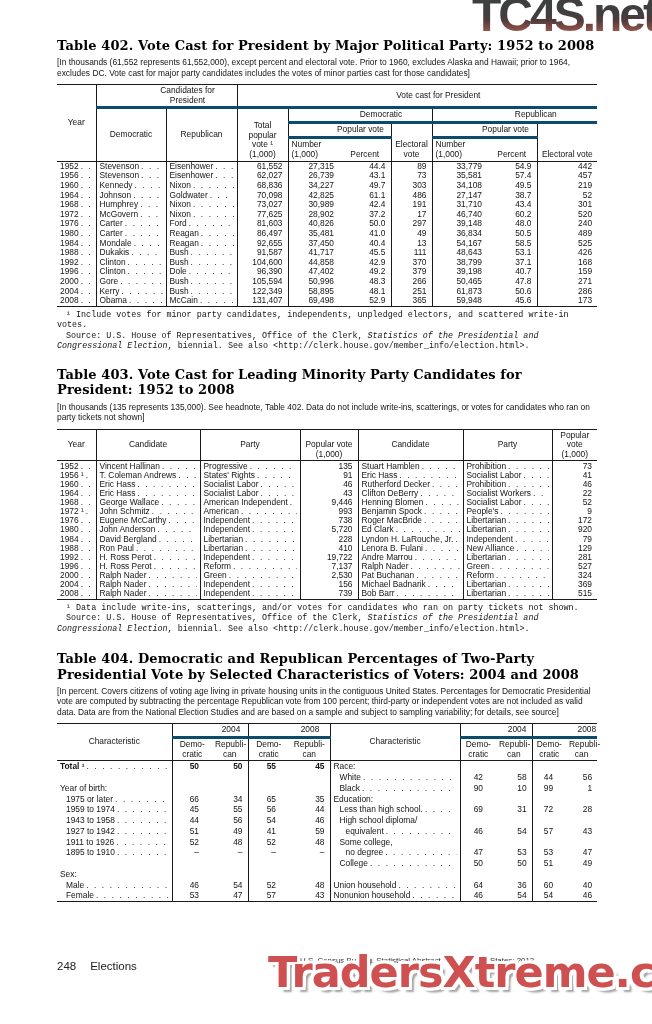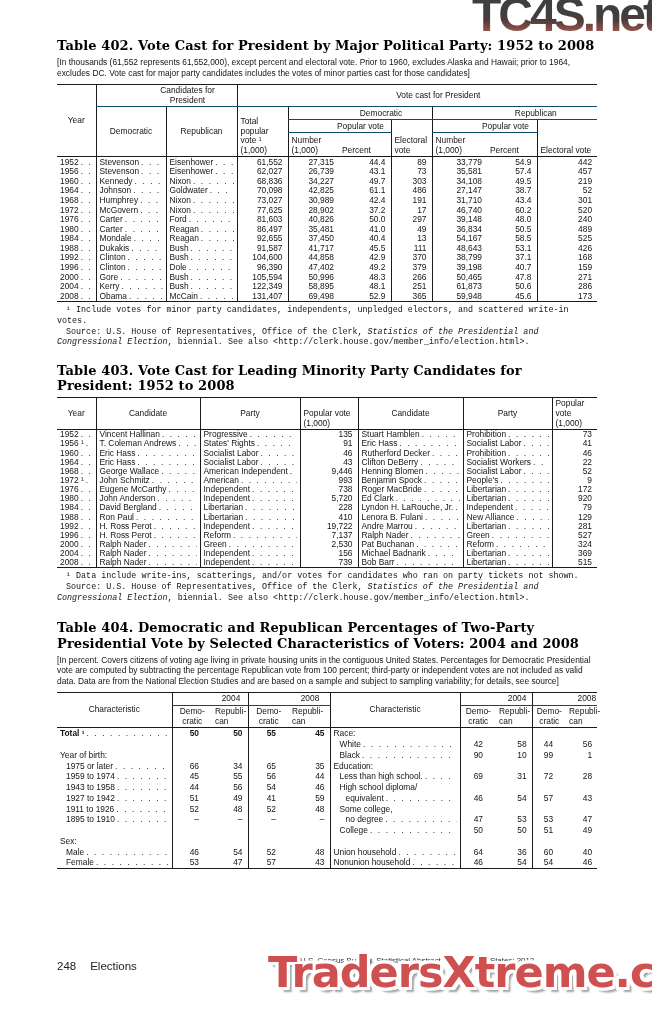--- a/index.html
+++ b/index.html
@@ -12,25 +12,25 @@
   .headnote{font-size:8.4px;line-height:1.24;margin:0 0 6px 0;}
   .footnotes{font-size:8.4px;line-height:1.26;margin:3px 0 0 0;}
   .footnotes p{margin:0;text-indent:9px;font-family:Liberation Mono, monospace;}
   .footnotes .src-it{font-style:italic;}
 
   table{border-collapse:collapse;width:100%;table-layout:fixed;font-size:8.4px;}
   .dtable{border-top:1.3px solid #1a1a1a;border-bottom:1.3px solid #1a1a1a;}
   th{font-weight:normal;padding:1px 3px;font-size:8.4px;line-height:1.15;}
   td{padding:0 3px;font-size:8.4px;overflow:hidden;white-space:nowrap;}
   .bl{border-left:1px solid #1a1a1a;}
-  .bb{border-bottom:1px solid #0c4a6e;padding-left:45px;}
+  .bb{border-bottom:3px solid #0c4a6e;padding-left:45px;}
   .hbot{border-bottom:1px solid #1a1a1a;}
   .hc{text-align:center;vertical-align:middle;}
   .hb{vertical-align:bottom;}
-  .hr{text-align:left;}
+  .hr{text-align:center;}
   .hl{text-align:left;}
 
   #t402 tbody td{height:9.6px;line-height:9.5px;}
   #t403 tbody td{height:9.15px;line-height:9.1px;}
   #t404 tbody td{height:10.75px;line-height:10.6px;}
   .num{text-align:right;padding-right:5px;}
   .vd{text-align:right;padding-right:13px;}
   .vr{text-align:right;padding-right:5px;}
 
   .lw{display:flex;min-width:0;}
@@ -519,20 +519,21 @@
           </tr>
         </tbody>
     </table>
 
     <div class="footnotes">
       <p><span>¹ Include votes for minor party candidates, independents, unpledged electors, and scattered write-in votes.</span></p>
       <p><span>Source: U.S. House of Representatives, Office of the Clerk, </span><span class="src-it">Statistics of the Presidential and Congressional Election</span><span>, biennial. See also &lt;http://clerk.house.gov/member_info/election.html&gt;.</span></p>
     </div>
 
     <h1 class="tbl-title mt403" style="width:520px">Table 403. Vote Cast for Leading Minority Party Candidates for President: 1952 to 2008</h1>
+    <p class="headnote">[In thousands (135 represents 135,000). See headnote, Table 402. Data do not include write-ins, scatterings, or votes for candidates who ran on party tickets not shown]</p>
 
     <table id="t403" class="dtable">
       <colgroup>
         <col style="width:39px">
           <col style="width:104px">
           <col style="width:100px">
           <col style="width:58px">
         <col style="width:105px">
           <col style="width:89px">
           <col style="width:45px">

